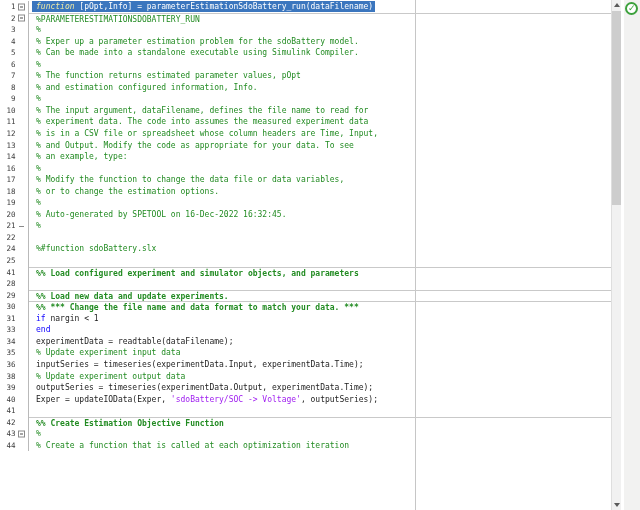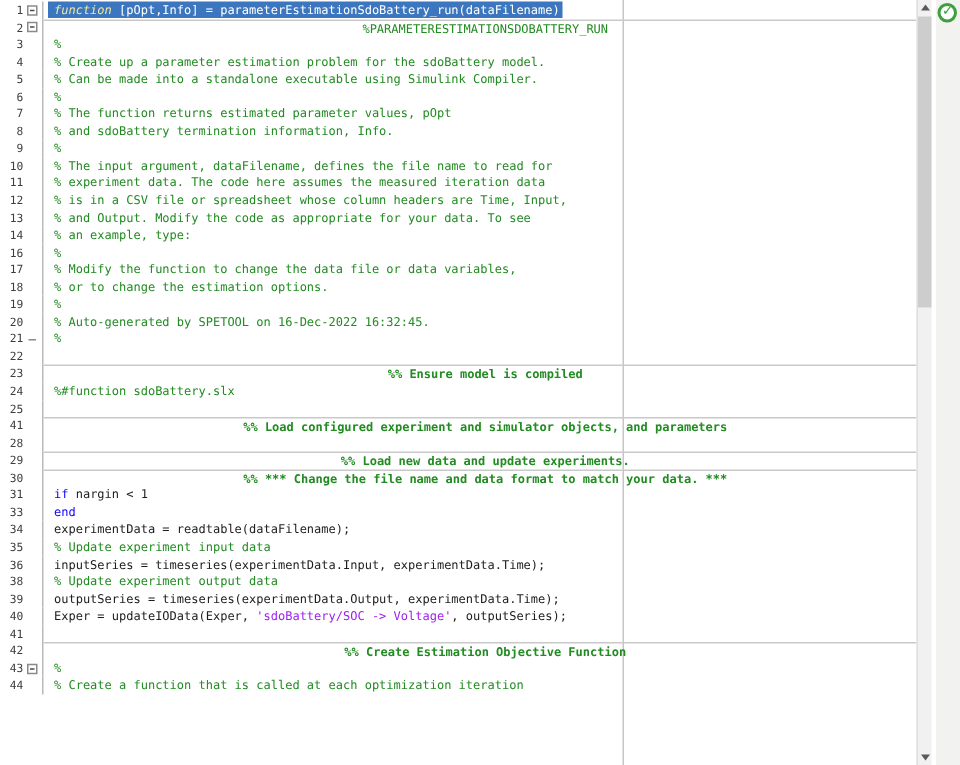--- a/index.html
+++ b/index.html
@@ -16,21 +16,21 @@
 
   .gutter { width:29px; flex:none; display:flex; border-right:1px solid #B9B9B9; }
   .lnum   { width:16px; text-align:right; font-size:7.5px; line-height:11.55px; color:#3d3d3d; }
   .foldcol{ width:13px; position:relative; }
   .fold-box { position:absolute; left:3px; top:50%; transform:translateY(-50%);
               width:7px; height:7px; border:1px solid #8a8a8a; background:#fff; }
   .fold-box::after { content:''; display:block; width:3px; height:1px; background:#4a4a4a; margin:2px auto 0; }
   .fold-endmark { position:absolute; left:4px; top:50%; width:5px; height:1px; background:#8a8a8a; }
 
   .code { flex:1; padding-left:7px; white-space:pre; font-size:8px; line-height:11.55px; color:#1c1c1c; }
-  .row.divider .code { border-top:1px solid #C9C9C9;text-align:center; }
+  .row.divider .code { border-top:1px solid #C9C9C9; }
 
   .tok-k { color:var(--kw); }
   .tok-t { color:var(--txt); }
   .tok-c { color:var(--com); }
   .tok-s { color:var(--com); font-weight:bold; }
   .tok-q { color:var(--str); }
 
   .sel-wrap { background:var(--selbg); padding:1px 2px 1px 4px; margin-left:-4px; }
   .row.selected .tok-t { color:#ffffff; }
   .row.selected .tok-k { color:var(--selkw);font-style:italic; }
@@ -83,21 +83,21 @@
           <span class="lnum">3</span>
           <div class="foldcol"></div>
         </div>
         <div class="code"><span class="tok-c">%</span></div>
       </div>
       <div class="row">
         <div class="gutter">
           <span class="lnum">4</span>
           <div class="foldcol"></div>
         </div>
-        <div class="code"><span class="tok-c">% Create up a parameter estimation problem for the sdoBattery model.</span></div>
+        <div class="code"><span class="tok-c">% Exper up a parameter estimation problem for the sdoBattery model.</span></div>
       </div>
       <div class="row">
         <div class="gutter">
           <span class="lnum">5</span>
           <div class="foldcol"></div>
         </div>
         <div class="code"><span class="tok-c">% Can be made into a standalone executable using Simulink Compiler.</span></div>
       </div>
       <div class="row">
         <div class="gutter">
@@ -111,42 +111,42 @@
           <span class="lnum">7</span>
           <div class="foldcol"></div>
         </div>
         <div class="code"><span class="tok-c">% The function returns estimated parameter values, pOpt</span></div>
       </div>
       <div class="row">
         <div class="gutter">
           <span class="lnum">8</span>
           <div class="foldcol"></div>
         </div>
-        <div class="code"><span class="tok-c">% and sdoBattery termination information, Info.</span></div>
+        <div class="code"><span class="tok-c">% and estimation configured information, Info.</span></div>
       </div>
       <div class="row">
         <div class="gutter">
           <span class="lnum">9</span>
           <div class="foldcol"></div>
         </div>
         <div class="code"><span class="tok-c">%</span></div>
       </div>
       <div class="row">
         <div class="gutter">
           <span class="lnum">10</span>
           <div class="foldcol"></div>
         </div>
         <div class="code"><span class="tok-c">% The input argument, dataFilename, defines the file name to read for</span></div>
       </div>
       <div class="row">
         <div class="gutter">
           <span class="lnum">11</span>
           <div class="foldcol"></div>
         </div>
-        <div class="code"><span class="tok-c">% experiment data. The code here assumes the measured iteration data</span></div>
+        <div class="code"><span class="tok-c">% experiment data. The code into assumes the measured experiment data</span></div>
       </div>
       <div class="row">
         <div class="gutter">
           <span class="lnum">12</span>
           <div class="foldcol"></div>
         </div>
         <div class="code"><span class="tok-c">% is in a CSV file or spreadsheet whose column headers are Time, Input,</span></div>
       </div>
       <div class="row">
         <div class="gutter">
@@ -205,27 +205,20 @@
           </div>
         </div>
         <div class="code"><span class="tok-c">%</span></div>
       </div>
       <div class="row">
         <div class="gutter">
           <span class="lnum">22</span>
           <div class="foldcol"></div>
         </div>
         <div class="code"></div>
-      </div>
-      <div class="row divider">
-        <div class="gutter">
-          <span class="lnum">23</span>
-          <div class="foldcol"></div>
-        </div>
-        <div class="code"><span class="tok-s">%% Ensure model is compiled</span></div>
       </div>
       <div class="row">
         <div class="gutter">
           <span class="lnum">24</span>
           <div class="foldcol"></div>
         </div>
         <div class="code"><span class="tok-c">%#function sdoBattery.slx</span></div>
       </div>
       <div class="row">
         <div class="gutter">

